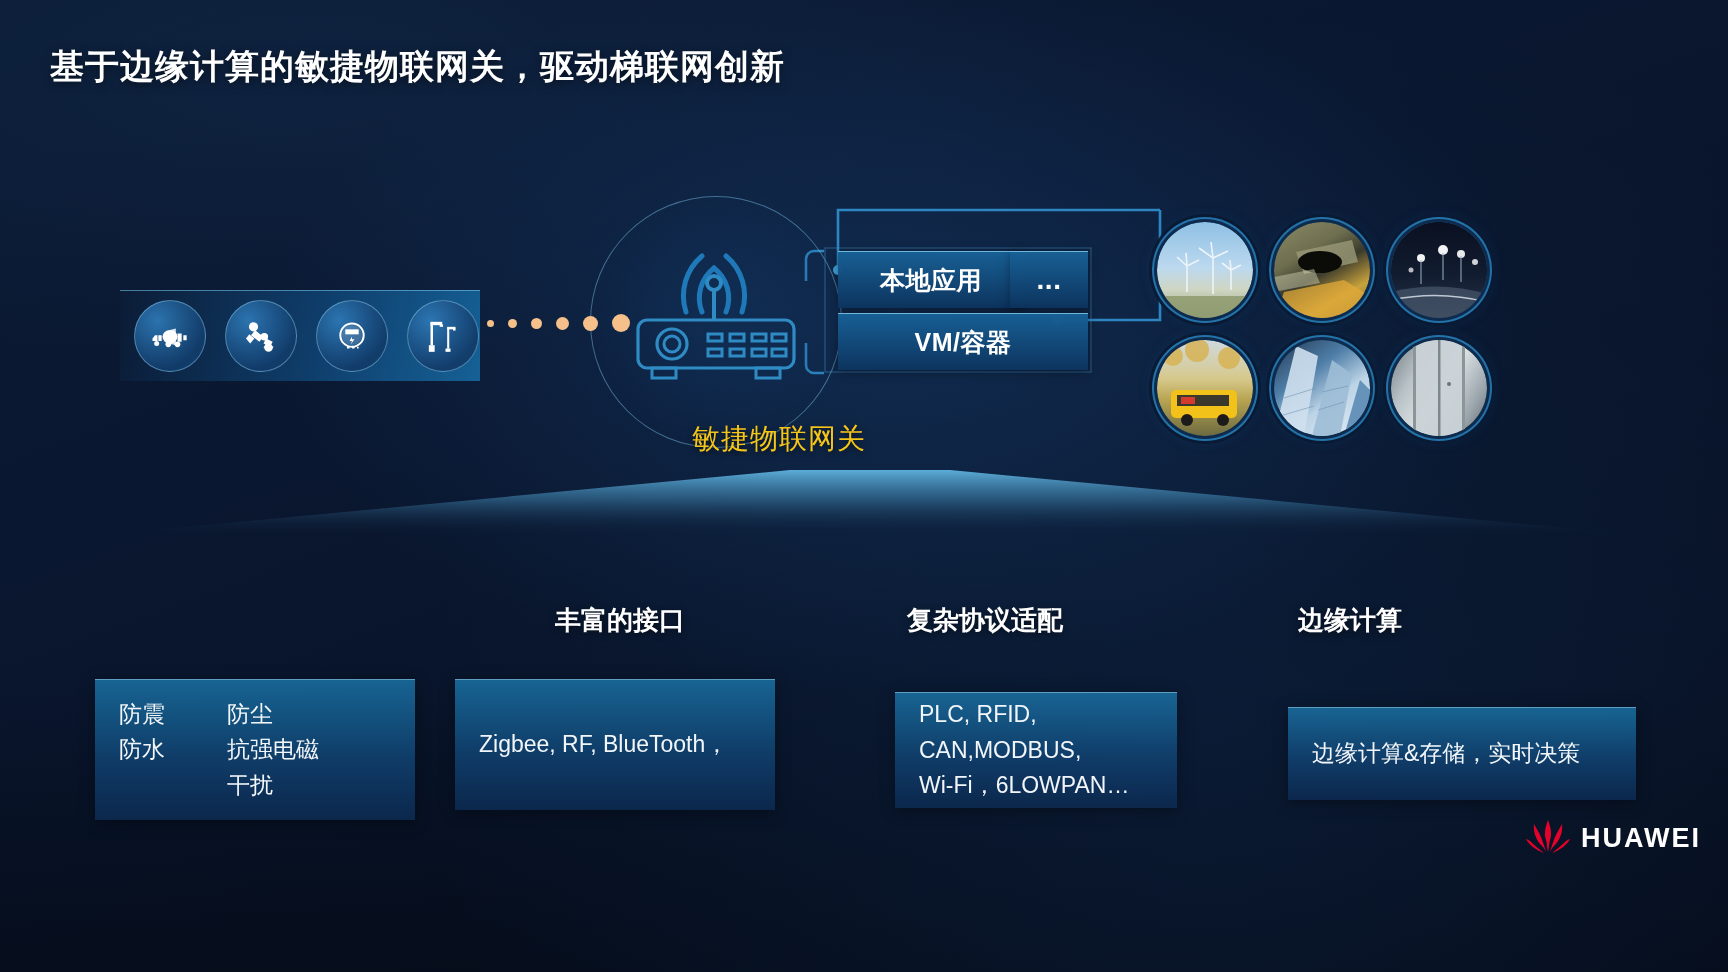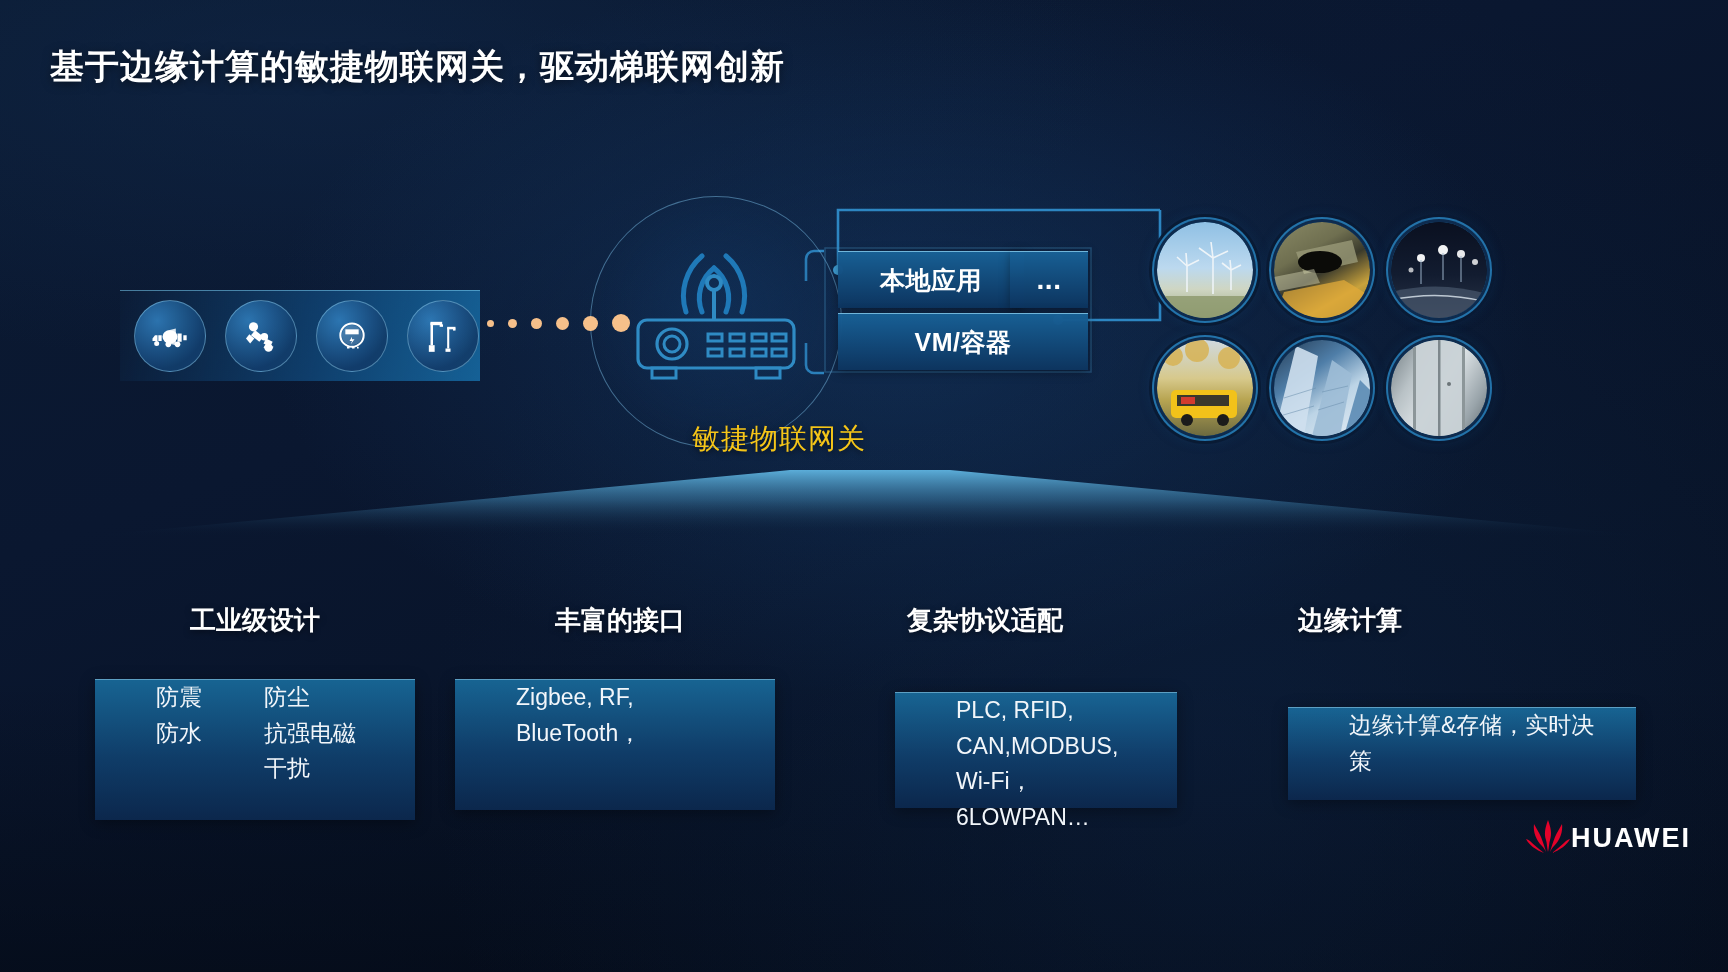--- a/index.html
+++ b/index.html
@@ -69,26 +69,26 @@
   
   .fan{position:absolute;left:90px;top:470px;width:1560px;height:100px;z-index:2;}
 
   
   .colhead{position:absolute;top:603px;font-size:26px;font-weight:700;color:#fff;
       text-align:center;z-index:6;text-shadow:0 2px 6px rgba(0,0,0,.5);}
   .infobox{position:absolute;z-index:5;border-top:1px solid rgba(120,200,235,.75);
       background:linear-gradient(180deg, rgba(24,104,152,.95) 0%, rgba(16,63,108,.95) 55%, rgba(12,40,78,.95) 100%);
       color:#f2f6fa;font-size:23px;line-height:1.55;
       box-shadow:0 3px 14px rgba(0,0,0,.35);}
-  .infobox .pad{padding:0 24px;height:100%;display:flex;flex-direction:column;margin-left:37px;}
+  .infobox .pad{padding:0 24px;height:100%;display:flex;flex-direction:column;justify-content:center;}
   .twocol{display:flex;gap:62px;}
   .twocol .c{display:flex;flex-direction:column;}
 
   
-  .logo{position:absolute;left:1525px;top:818px;z-index:8;display:flex;align-items:center;}
+  .logo{position:absolute;left:1525px;top:818px;z-index:8;display:flex;align-items:center;gap:10px;}
   .logo .word{color:#fff;font-size:27px;font-weight:700;letter-spacing:2px;}
 </style>
 </head>
 <body>
 
 <div class="slide">
 
   <div class="title">基于边缘计算的敏捷物联网关，驱动梯联网创新</div>
 
   <div class="devpanel">
@@ -285,21 +285,20 @@
     <defs>
       <linearGradient id="fanGrad" x1="0.5" y1="0" x2="0.5" y2="1">
         <stop offset="0%" stop-color="#5fb4e0" stop-opacity=".95"></stop>
         <stop offset="45%" stop-color="#3d7ea8" stop-opacity=".55"></stop>
         <stop offset="100%" stop-color="#0b1b33" stop-opacity="0"></stop>
       </linearGradient>
     </defs>
     <path d="M700 0 L860 0 L1560 66 L0 66 Z" fill="url(#fanGrad)"></path>
   </svg>
 
-  <div class="colhead" style="left:90px;width:330px">工业级设计</div>
   <div class="colhead" style="left:820px;width:330px">复杂协议适配</div>
   <div class="colhead" style="left:455px;width:330px">丰富的接口</div>
   <div class="colhead" style="left:1185px;width:330px">边缘计算</div>
 
   <div class="infobox" style="left:95px;top:679px;width:320px;height:140px">
     <div class="pad">
       <div class="twocol">
         <div class="c">
           <span>防震</span>
           <span>防水</span>

